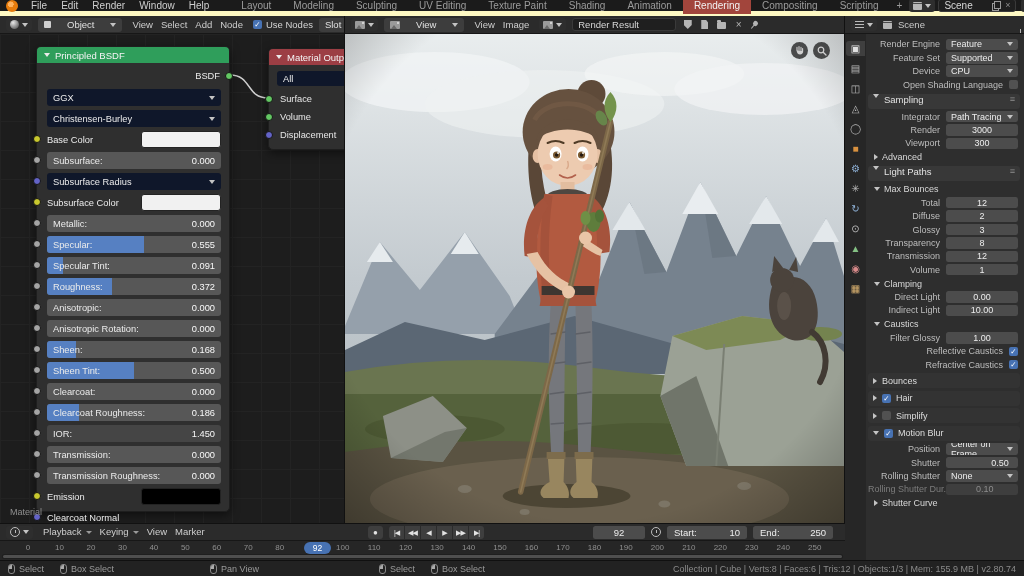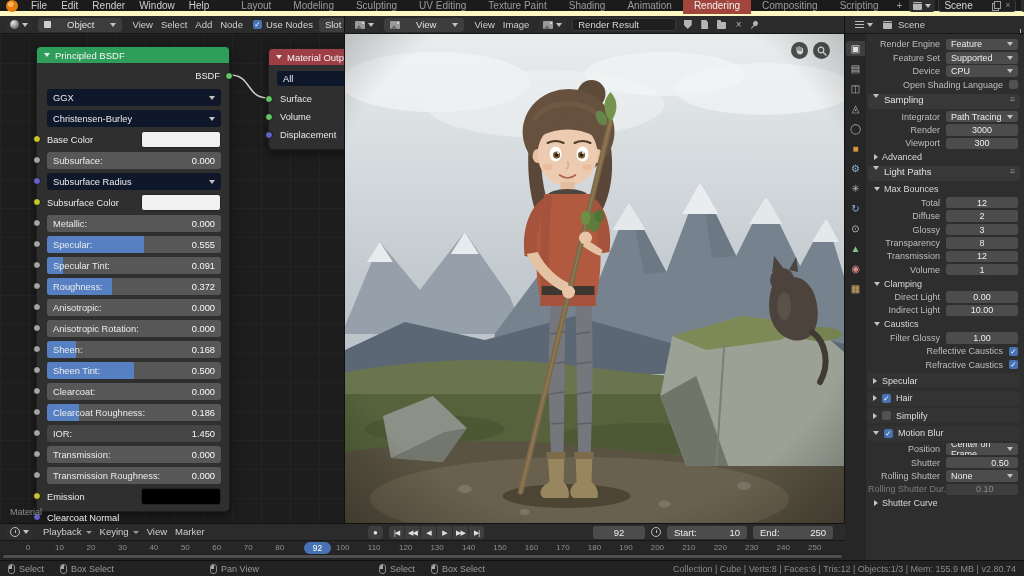--- a/index.html
+++ b/index.html
@@ -824,21 +824,21 @@
           </div>
         <div class="prw wide">
             <span class="plab">Refractive Caustics</span>
             <span class="cbx on"></span>
           </div>
 
         <div>
             <div class="psec">
     <span class="tr r"></span>
 
-    <span>Specular</span>
+    <span>Bounces</span>
   </div>
             <div class="psec">
     <span class="tr r"></span>
     <span class="cbx on"></span>
     <span>Hair</span>
   </div>
             <div class="psec">
     <span class="tr r"></span>
     <span class="cbx off"></span>
     <span>Simplify</span>

